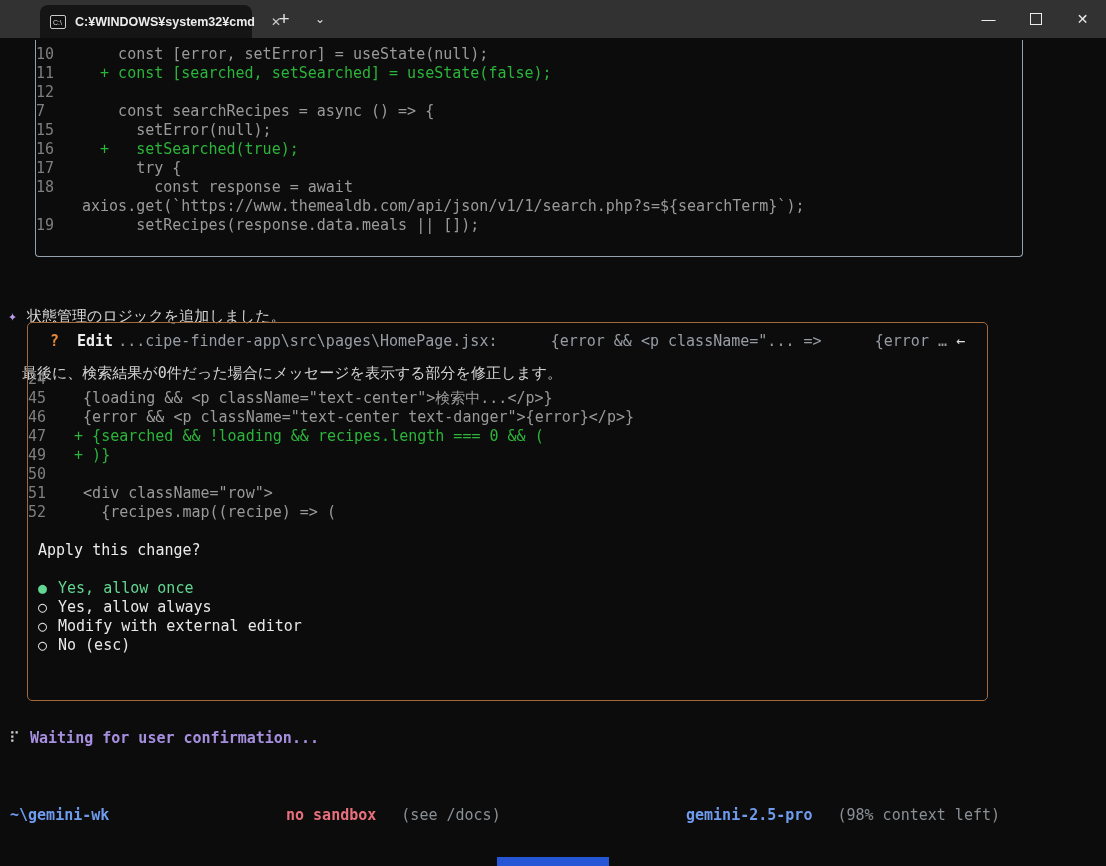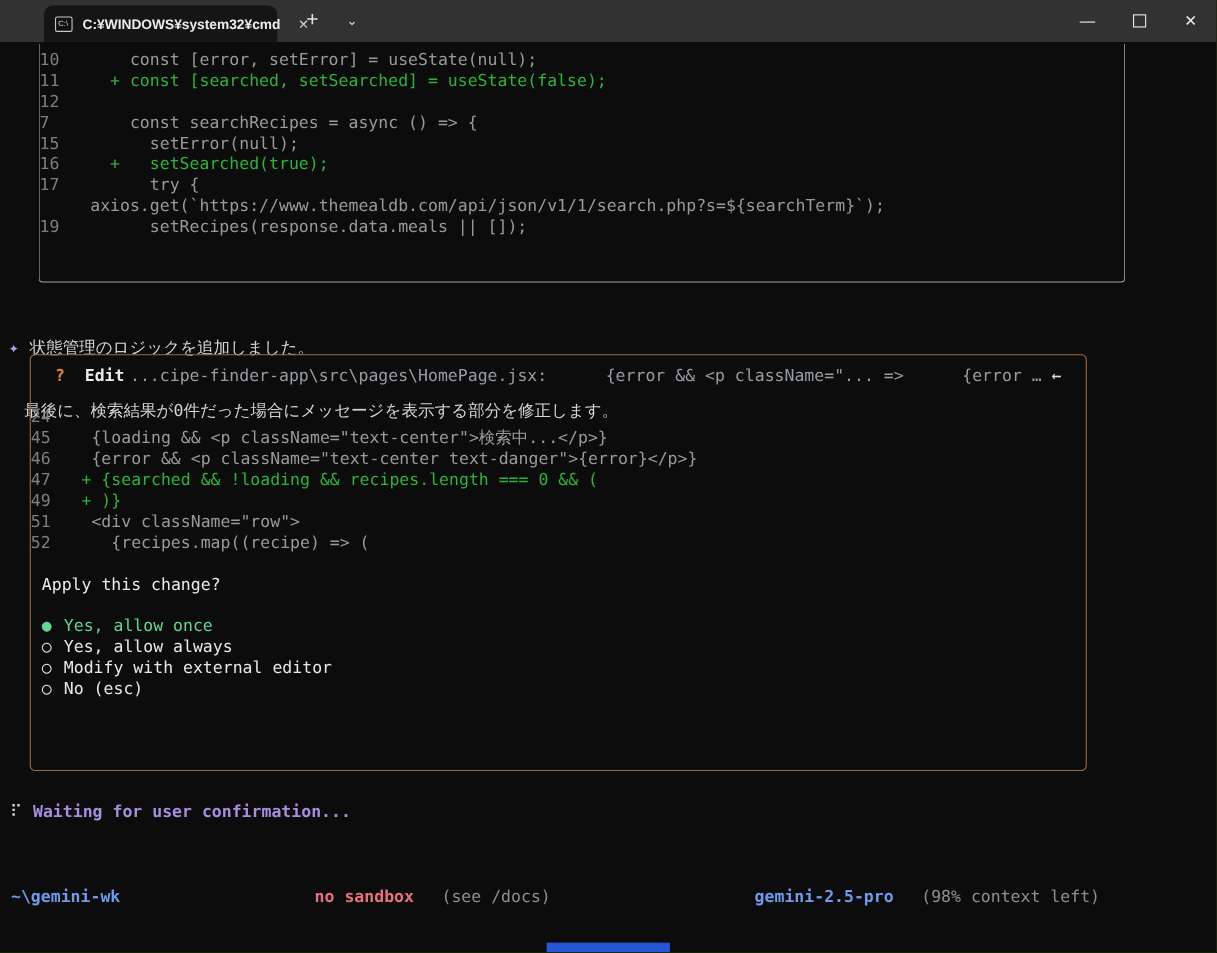--- a/index.html
+++ b/index.html
@@ -112,20 +112,24 @@
           </div>
           <div class="crow">
             <span class="num">16</span>
             <span class="code add">  +   setSearched(true);</span>
           </div>
           <div class="crow">
             <span class="num">17</span>
             <span class="code ctx">      try {</span>
           </div>
           <div class="crow">
+            <span class="num">18</span>
+            <span class="code ctx">        const response = await</span>
+          </div>
+          <div class="crow">
             <span class="num"></span>
             <span class="code ctx">axios.get(`https://www.themealdb.com/api/json/v1/1/search.php?s=${searchTerm}`);</span>
           </div>
           <div class="crow">
             <span class="num">19</span>
             <span class="code ctx">      setRecipes(response.data.meals || []);</span>
           </div>
         </div>
     </div>
 
@@ -160,20 +164,24 @@
           </div>
           <div class="crow">
             <span class="num">47</span>
             <span class="code add">  + {searched &amp;&amp; !loading &amp;&amp; recipes.length === 0 &amp;&amp; (</span>
           </div>
           <div class="crow">
             <span class="num">49</span>
             <span class="code add">  + )}</span>
           </div>
           <div class="crow">
+            <span class="num">50</span>
+            <span class="code ctx"></span>
+          </div>
+          <div class="crow">
             <span class="num">51</span>
             <span class="code ctx">   &lt;div className="row"&gt;</span>
           </div>
           <div class="crow">
             <span class="num">52</span>
             <span class="code ctx">     {recipes.map((recipe) =&gt; (</span>
           </div>
         </div>
       <div class="apply">Apply this change?</div>
       <div id="options">

